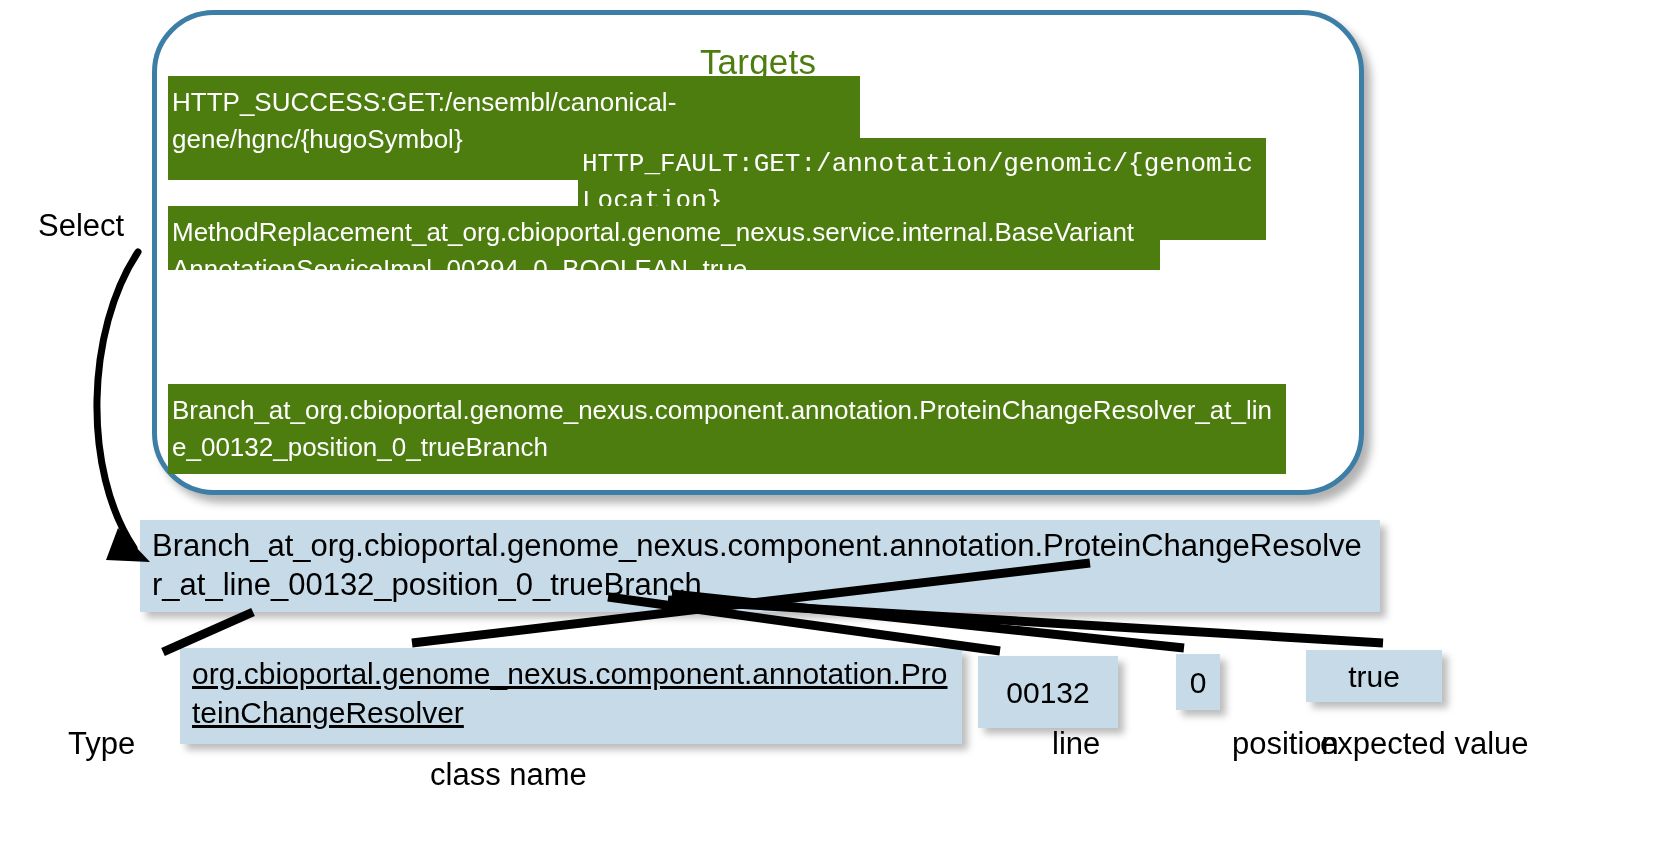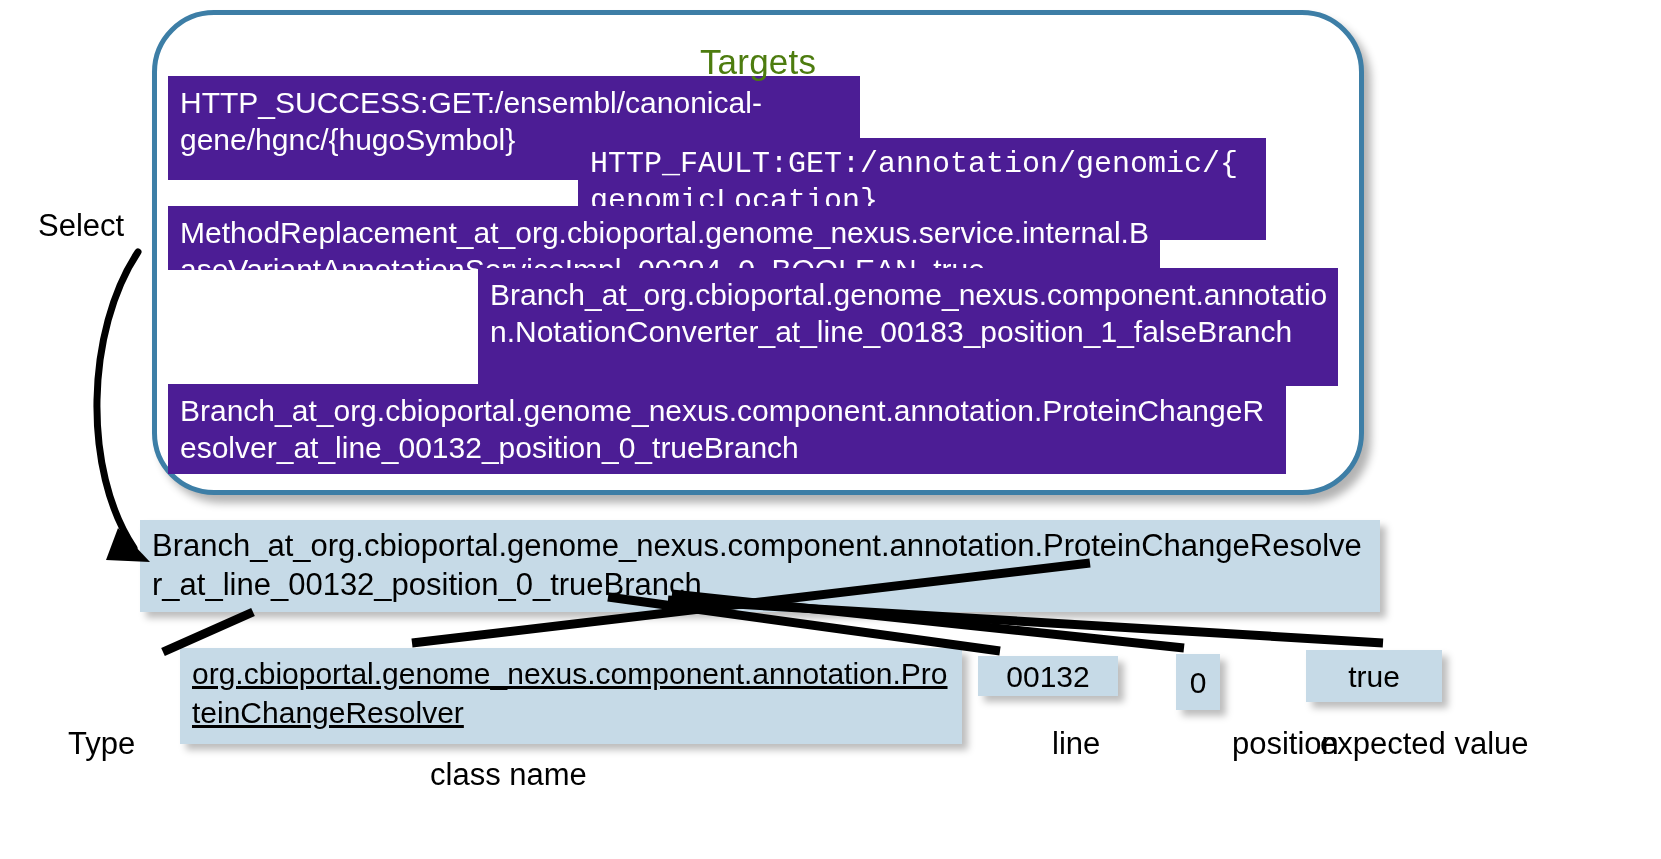--- a/index.html
+++ b/index.html
@@ -35,25 +35,25 @@
     font-size:35px;
     color:#4d7c0f;
     letter-spacing:.2px;
     z-index:6;
     margin-top:20px;
   }
 
   
   .tbox{
     position:absolute;
-    background:#4c1d95;
+    background:#4d7c0f;
     color:#ffffff;
-    font-size:30px;
+    font-size:26px;
     line-height:37px;
-    padding:8px 10px 8px 12px;
+    padding:8px 10px 8px 4px;
     box-sizing:border-box;
     word-break:break-word;
     overflow:hidden;
     z-index:3;
   }
   #tbox-0{ left:168px; top:76px;  width:692px;  height:104px; }
   #tbox-1{ left:578px; top:138px; width:688px;  height:102px; z-index:4;font-family:Liberation Mono, monospace;}
   #tbox-2{ left:168px; top:206px; width:992px;  height:64px;  z-index:5;}
   #tbox-3{ left:478px; top:268px; width:860px;  height:118px; z-index:6;}
   #tbox-4{ left:168px; top:384px; width:1118px; height:90px;  z-index:7;}
@@ -68,21 +68,21 @@
     padding:6px 8px 6px 12px;
     box-sizing:border-box;
     box-shadow:6px 6px 7px rgba(0,0,0,.26);
     word-break:break-word;
     z-index:10;
   }
   #bbox-main{ left:140px; top:520px; width:1240px; height:92px; font-size:31px;}
   #bbox-type{ left:14px;  top:654px; width:166px;  height:58px;
               display:flex;align-items:center;justify-content:center;padding:0;}
   #bbox-class{left:180px; top:648px; width:782px;  height:96px;text-decoration:underline;}
-  #bbox-line{ left:978px; top:656px; width:140px;  height:40px;
+  #bbox-line{ left:978px; top:656px; width:140px;  height:72px;
               display:flex;align-items:center;justify-content:center;padding:0;}
   #bbox-pos{  left:1176px;top:654px; width:44px;   height:56px;
               display:flex;align-items:center;justify-content:center;padding:0;}
   #bbox-val{  left:1306px;top:650px; width:136px;  height:52px;
               display:flex;align-items:center;justify-content:center;padding:4px;}
 
   
   .caption{
     position:absolute;
     font-size:31px;
@@ -112,21 +112,20 @@
 <body>
 
 <div id="stage">
 
   <div class="targets-panel"></div>
   <div class="panel-title">Targets</div>
 
   <div class="tbox" id="tbox-0">HTTP_SUCCESS:GET:/ensembl/canonical-gene/hgnc/{hugoSymbol}</div>
   <div class="tbox" id="tbox-1">HTTP_FAULT:GET:/annotation/genomic/{genomicLocation}</div>
   <div class="tbox" id="tbox-2">MethodReplacement_at_org.cbioportal.genome_nexus.service.internal.BaseVariantAnnotationServiceImpl_00294_0_BOOLEAN_true</div>
-  <div class="tbox" id="tbox-3">Branch_at_org.cbioportal.genome_nexus.component.annotation.NotationConverter_at_line_00183_position_1_falseBranch</div>
   <div class="tbox" id="tbox-4">Branch_at_org.cbioportal.genome_nexus.component.annotation.ProteinChangeResolver_at_line_00132_position_0_trueBranch</div>
 
   <div class="bbox" id="bbox-main">Branch_at_org.cbioportal.genome_nexus.component.annotation.ProteinChangeResolver_at_line_00132_position_0_trueBranch</div>
 
   <div class="bbox" id="bbox-class">org.cbioportal.genome_nexus.component.annotation.ProteinChangeResolver</div>
   <div class="bbox" id="bbox-line">00132</div>
   <div class="bbox" id="bbox-pos">0</div>
   <div class="bbox" id="bbox-val">true</div>
 
   <div class="caption" id="cap-select">Select</div>

